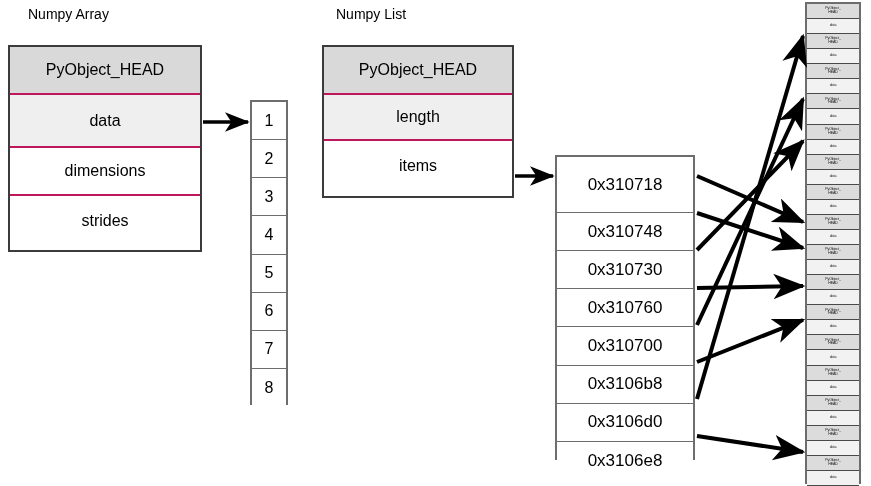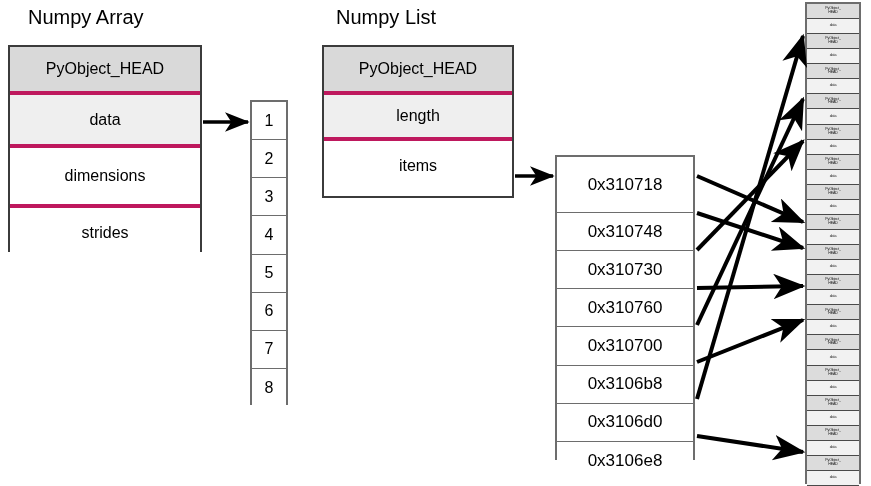--- a/index.html
+++ b/index.html
@@ -1,24 +1,24 @@
 <!DOCTYPE html>
 <html><head>
 <meta charset="utf-8">
 <style>
   html,body{margin:0;padding:0;background:#ffffff;}
   #stage{position:relative;width:871px;height:486px;background:#ffffff;
          font-family:"Liberation Sans",sans-serif;overflow:hidden;}
 
-  .title{position:absolute;font-size:20px;color:#000;white-space:nowrap;}
+  .title{position:absolute;font-size:14px;color:#000;white-space:nowrap;}
 
   .structbox{position:absolute;border:2px solid #3b3b3b;box-sizing:border-box;background:#fff;}
   .structrow{display:flex;align-items:center;justify-content:center;
              box-sizing:border-box;font-size:16px;color:#000;
-             border-bottom:4px solid #be185d;}
+             border-bottom:2px solid #be185d;}
   .structrow:last-child{border-bottom:none;text-align:center;}
   .fill-head{background:#d9d9d9;}
   .fill-light{background:#efefef;}
   .fill-white{background:#ffffff;}
 
   .cellcol{position:absolute;border:2px solid #6d6d6d;box-sizing:border-box;background:#fff;}
   .cell{display:flex;align-items:center;justify-content:center;box-sizing:border-box;
         border-bottom:1px solid #6d6d6d;color:#000;}
   .cell:last-child{border-bottom:none;}
 
@@ -40,21 +40,21 @@
 
 <div id="stage">
 
   <div class="title" style="left:28px; top:6px;">Numpy Array</div>
 
   <div class="title" style="left:336px; top:6px;">Numpy List</div>
 
   <div class="structbox" style="left:8px; top:45px; width:194px; height:207px;">
     <div class="structrow fill-head" style="height:48px;">PyObject_HEAD</div>
     <div class="structrow fill-light" style="height:53px;">data</div>
-    <div class="structrow fill-white" style="height:60px;">dimensions</div>
+    <div class="structrow fill-white" style="height:48px;">dimensions</div>
     <div class="structrow fill-white" style="height:50px;">strides</div>
   </div>
 
   <div class="structbox" style="left:322px; top:45px; width:192px; height:153px;">
     <div class="structrow fill-head" style="height:48px;">PyObject_HEAD</div>
     <div class="structrow fill-light" style="height:46px;">length</div>
     <div class="structrow fill-white" style="height:50px;">items</div>
   </div>
 
   <div class="cellcol" id="numcol" style="left:250px; top:100px; width:38px; height:305px;">

